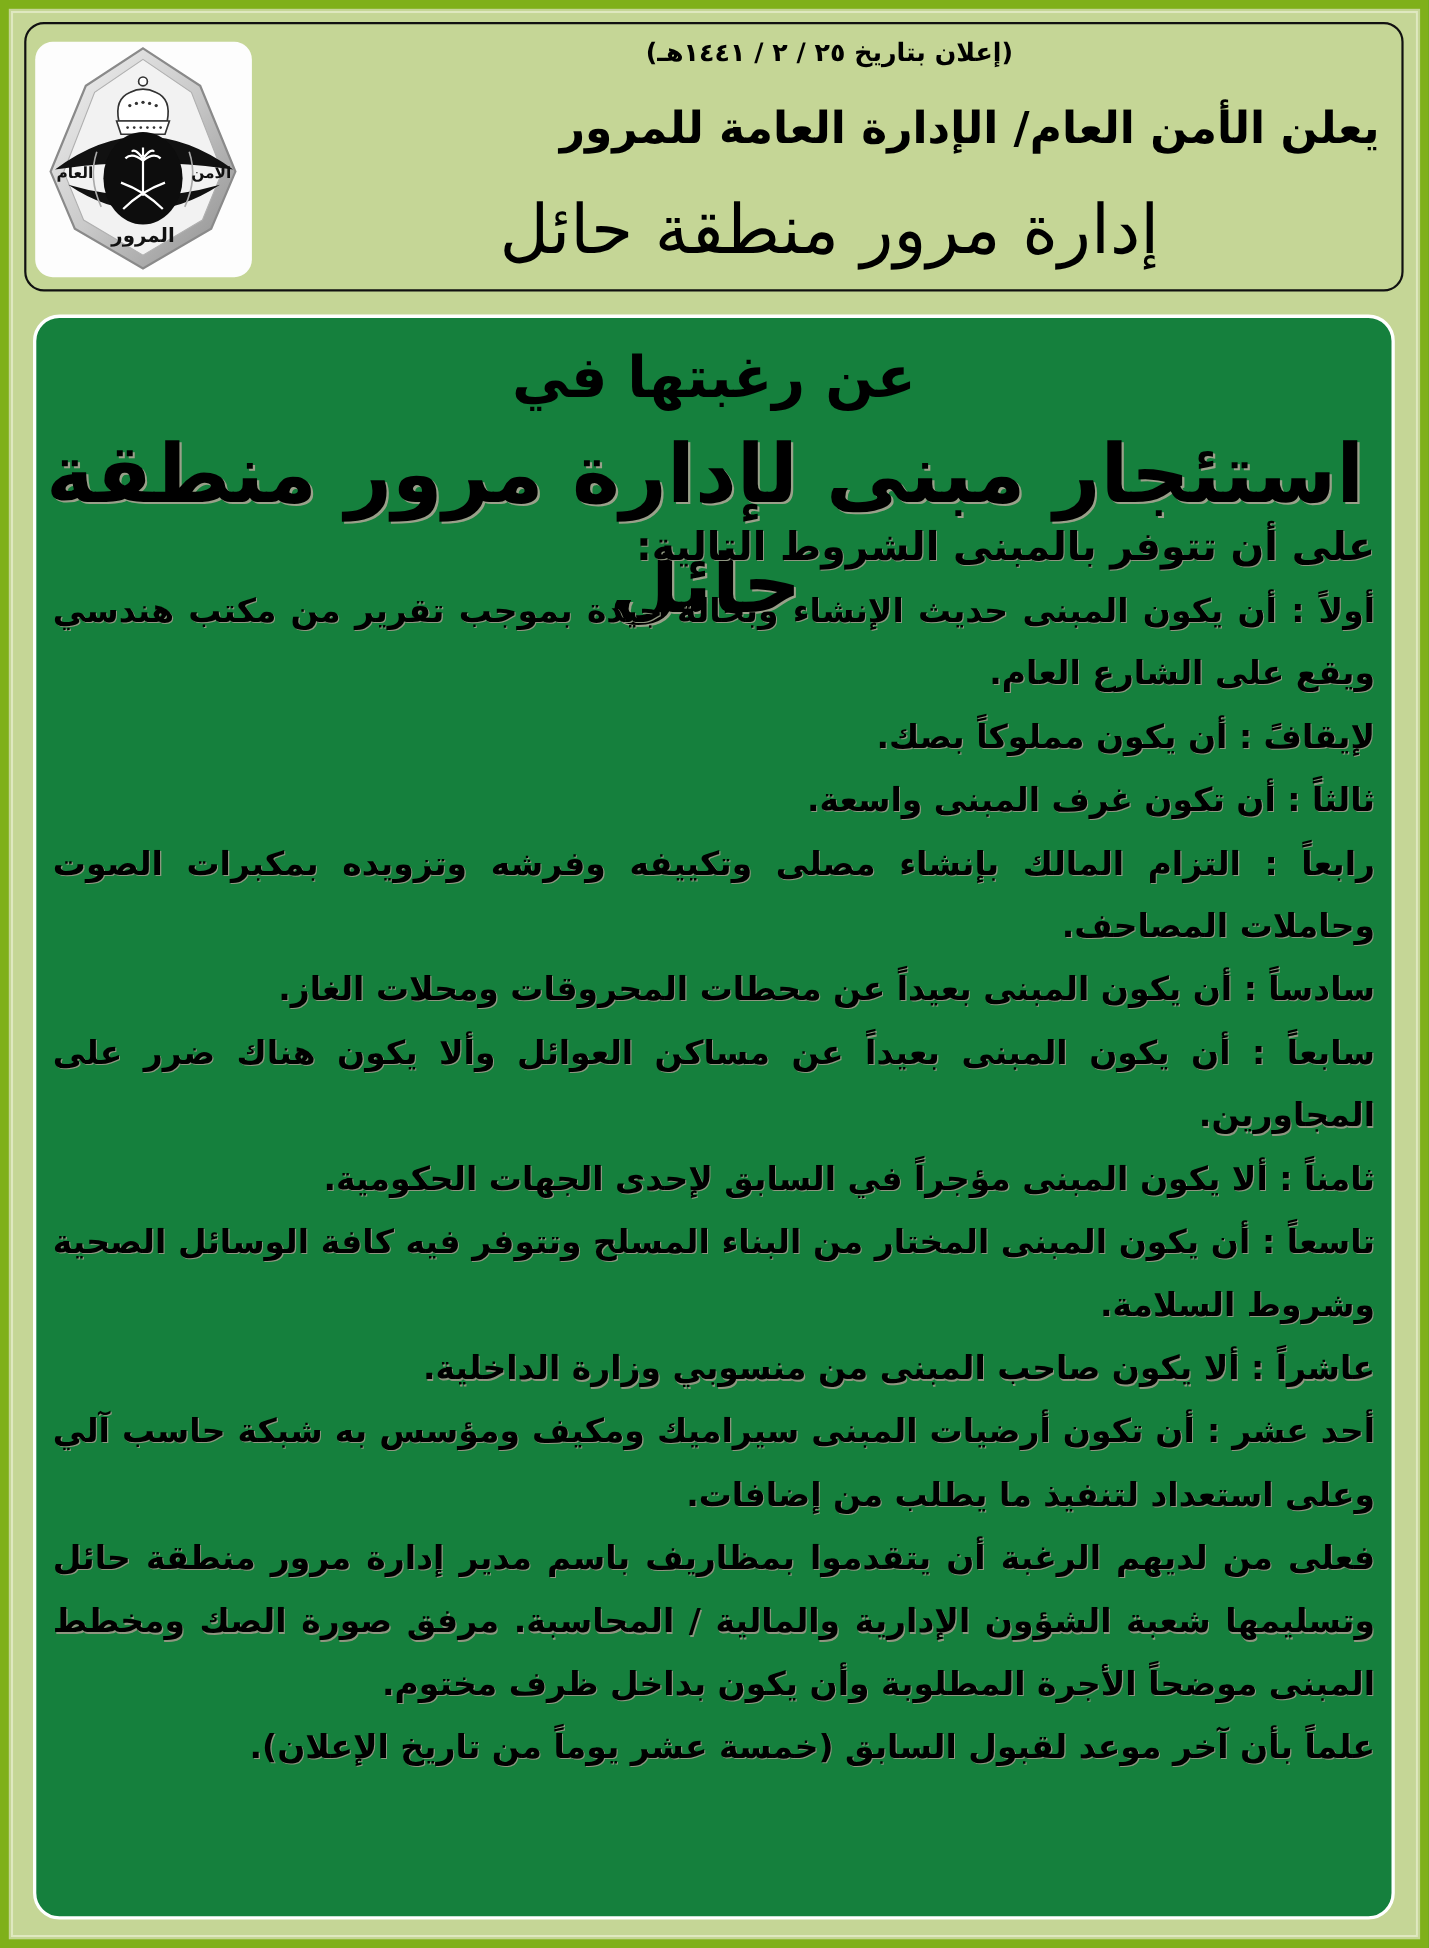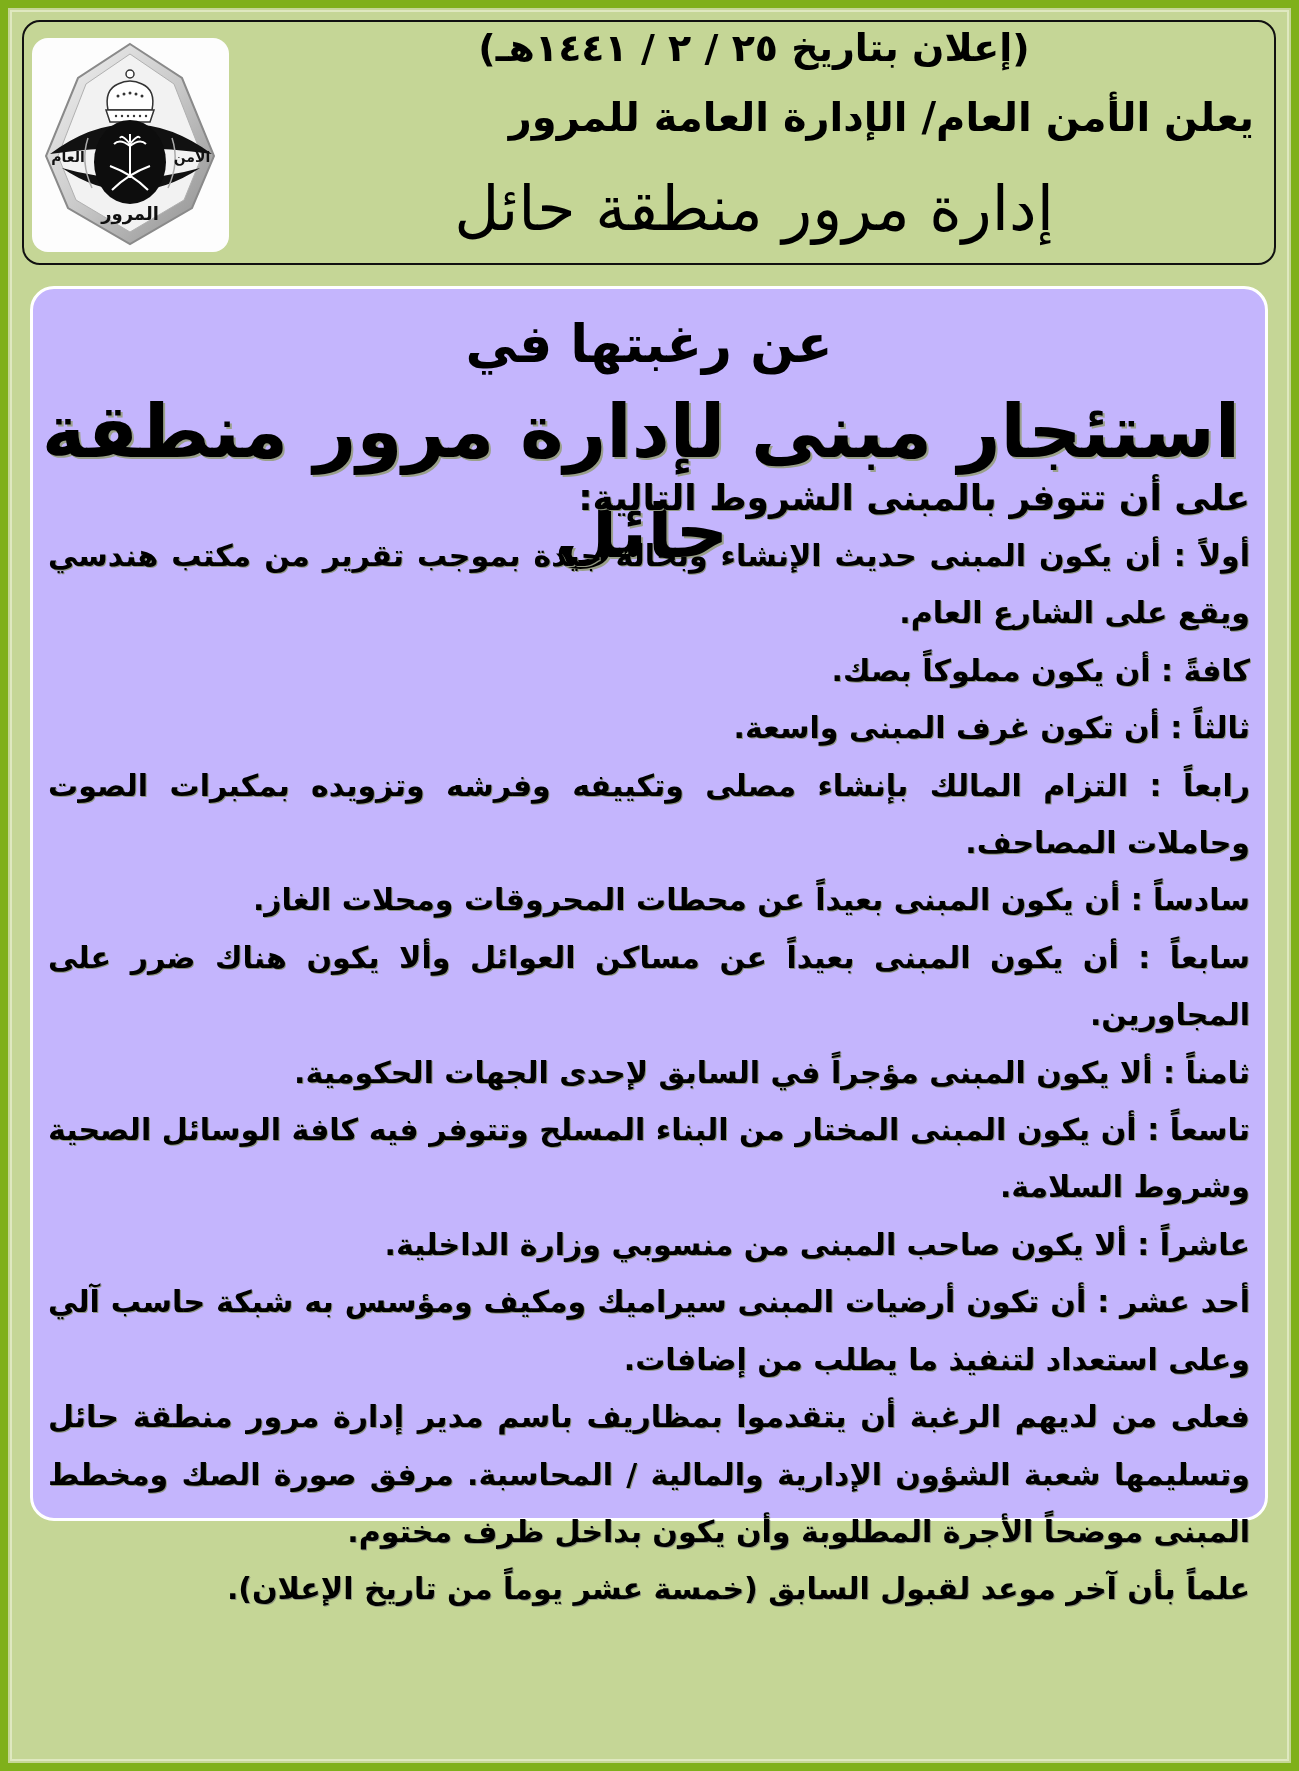--- a/index.html
+++ b/index.html
@@ -47,21 +47,21 @@
     }
     .emblem-card svg { display: block; }
     .header-text {
       position: absolute;
       left: 220px; right: 10px; top: 0; bottom: 0;
       text-align: center;
     }
     .date-line {
       position: absolute;
       top: 6px; left: 0; right: 0;
-      font-size: 38px;
+      font-size: 23px;
       font-weight: bold;
       line-height: 40px;
       letter-spacing: 0.5px;
     }
     .title-line-1 {
       position: absolute;
       top: 50px; left: 0; right: 0;
       font-size: 40px;
       font-weight: bold;
       line-height: 90px;
@@ -75,25 +75,25 @@
       font-size: 62px;
       font-weight: normal;
       line-height: 90px;
       letter-spacing: -1px;
     }
 
     
     .body-panel {
       position: absolute;
       left: 30px; top: 286px;
-      width: 1238px; height: 1235px;
+      width: 1238px; height: 1459px;
       box-sizing: border-box;
       border: 3px solid #ffffff;
       border-radius: 24px;
-      background: #c4b5fd;
+      background: #15803d;
     }
     .lead-line {
       position: absolute;
       top: 20px; left: 0; right: 0;
       text-align: center;
       font-size: 52px;
       font-weight: bold;
       line-height: 70px;
     }
     .main-title {
@@ -199,21 +199,21 @@
   <div class="main-title">استئجار مبنى لإدارة مرور منطقة حائل</div>
 
   <div class="conditions">
     <p class="intro">على أن تتوفر بالمبنى الشروط التالية:</p>
 
     <p>
       <span>أولاً :</span>
       <span>أن يكون المبنى حديث الإنشاء وبحالة جيدة بموجب تقرير من مكتب هندسي ويقع على الشارع العام.</span>
     </p>
     <p>
-      <span>كافةً :</span>
+      <span>لإيقافً :</span>
       <span>أن يكون مملوكاً بصك.</span>
     </p>
     <p>
       <span>ثالثاً :</span>
       <span>أن تكون غرف المبنى واسعة.</span>
     </p>
     <p>
       <span>رابعاً :</span>
       <span>التزام المالك بإنشاء مصلى وتكييفه وفرشه وتزويده بمكبرات الصوت وحاملات المصاحف.</span>
     </p>

